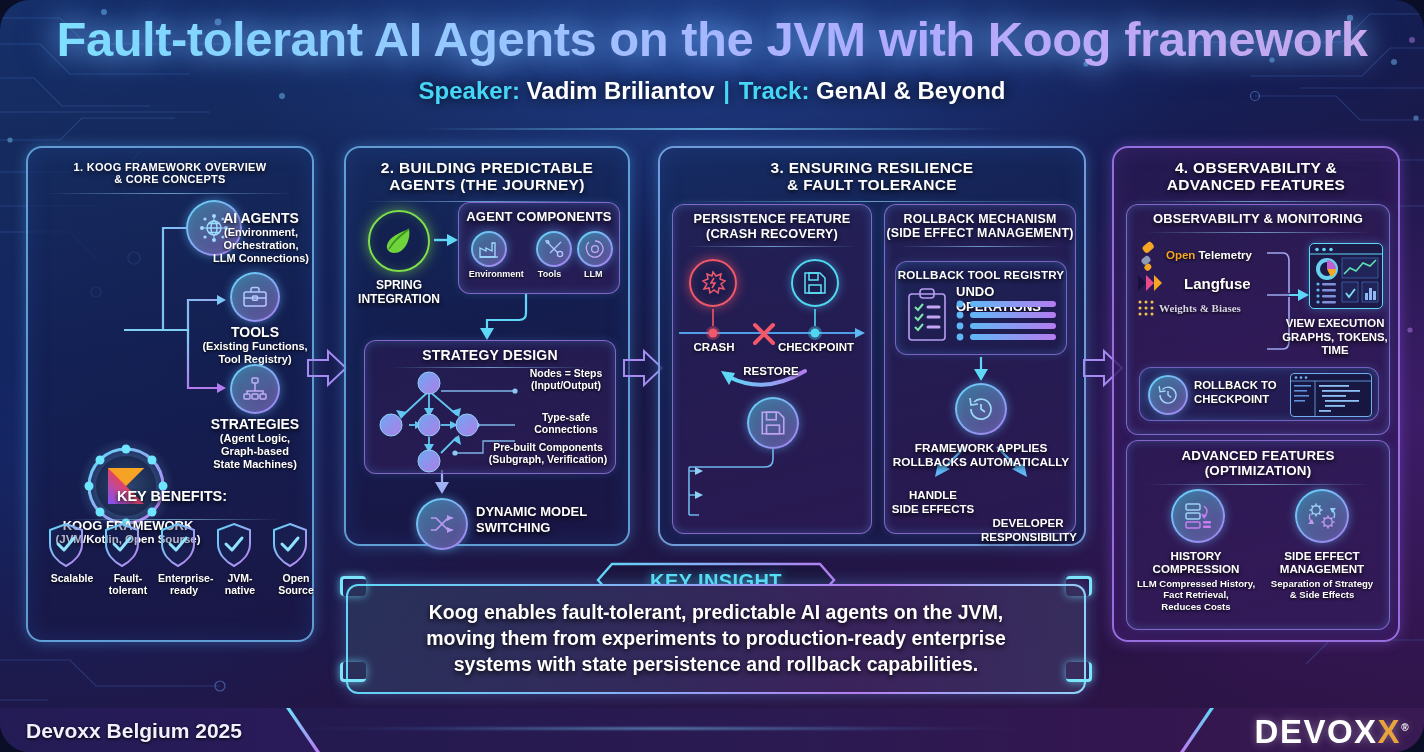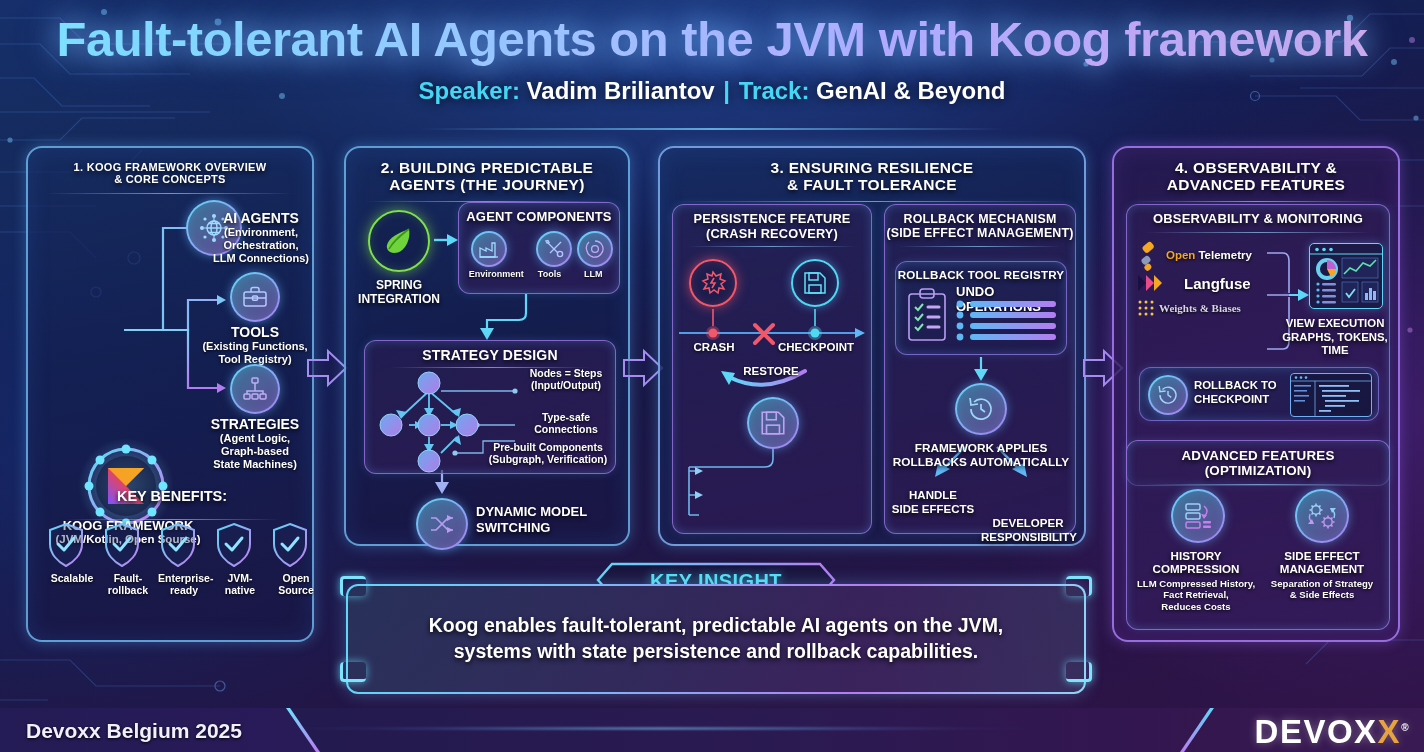--- a/index.html
+++ b/index.html
@@ -11,20 +11,21 @@
     color: #ffffff;
   }
   #stage {
     position: absolute; inset: 0;
     background:
       radial-gradient(ellipse 900px 380px at 50% 6%, rgba(40,80,170,0.55) 0%, rgba(20,40,110,0.15) 55%, rgba(0,0,0,0) 80%),
       radial-gradient(ellipse 700px 500px at 96% 55%, rgba(90,35,140,0.5) 0%, rgba(40,15,80,0.1) 60%, rgba(0,0,0,0) 85%),
       radial-gradient(ellipse 600px 420px at 4% 60%, rgba(20,50,130,0.45) 0%, rgba(0,0,0,0) 75%),
       linear-gradient(165deg, #16306b 0%, #152a5c 16%, #141f52 34%, #1a1846 52%, #221646 70%, #2b1445 85%, #32154a 100%);
     overflow: hidden;
+    border-radius: 30px;
   }
   
   .circuit { position: absolute; inset: 0; opacity: .55; pointer-events:none; }
 
   
   .header { position: absolute; left: 0; top: 6px; width: 1424px; text-align: center; }
   .title {
     font-size: 49px; font-weight: 800; letter-spacing: -0.5px; line-height: 1.05;
     background: linear-gradient(90deg,#7ee9ff 0%,#8fd8ff 18%,#a9c4ff 40%,#bdaaff 62%,#cfa6f5 80%,#d7a8e8 100%);
     -webkit-background-clip: text; background-clip: text; color: transparent;
@@ -376,21 +377,21 @@
           <path d="M12,22 L18,28 L28,16" fill="none" stroke="#8fe3ff" stroke-width="3" stroke-linecap="round" stroke-linejoin="round"></path>
         </svg>
         <div class="cap" style="white-space:pre-line;">Scalable</div>
       </div>
       <div class="shield-item">
         <svg width="40" height="46" viewBox="0 0 40 46">
           <path d="M20,2 L36,8 V22 C36,32 28,40 20,44 C12,40 4,32 4,22 V8 Z" fill="rgba(30,40,95,.35)" stroke="url(#sh1)" stroke-width="2"></path>
           <path d="M12,22 L18,28 L28,16" fill="none" stroke="#8fe3ff" stroke-width="3" stroke-linecap="round" stroke-linejoin="round"></path>
         </svg>
         <div class="cap" style="white-space:pre-line;">Fault-
-rollback</div>
+tolerant</div>
       </div>
       <div class="shield-item">
         <svg width="40" height="46" viewBox="0 0 40 46">
           <path d="M20,2 L36,8 V22 C36,32 28,40 20,44 C12,40 4,32 4,22 V8 Z" fill="rgba(30,40,95,.35)" stroke="url(#sh1)" stroke-width="2"></path>
           <path d="M12,22 L18,28 L28,16" fill="none" stroke="#8fe3ff" stroke-width="3" stroke-linecap="round" stroke-linejoin="round"></path>
         </svg>
         <div class="cap" style="white-space:pre-line;">Enterprise-
 ready</div>
       </div>
       <div class="shield-item">
@@ -701,21 +702,21 @@
     <path d="M2,14 H22 V5 L40,22 L22,39 V30 H2 Z" fill="rgba(30,26,80,.55)" stroke="#a58cf0" stroke-width="2"></path>
   </svg>
 
   <div class="panel p4" style="left:1112px; top:146px; width:288px; height:496px;">
     <div class="panel-title" style="font-size:15.5px; padding:11px 10px 0;">
       <div>4. OBSERVABILITY &amp;</div>
       <div>ADVANCED FEATURES</div>
     </div>
     <div class="title-rule" style="width:248px;"></div>
 
-    <div class="card violet" style="left:12px; top:56px; width:264px; height:282px;">
+    <div class="card violet" style="left:12px; top:56px; width:264px; height:231px;">
       <div class="card-title" style="font-size:13px; padding-top:7px;">OBSERVABILITY &amp; MONITORING</div>
       <div class="title-rule" style="width:226px; margin-top:5px;"></div>
 
       <div style="position:absolute; left:10px; top:38px; width:132px;">
         <div style="display:flex; align-items:center; gap:3px; margin-bottom:7px;">
           <svg width="26" height="24" viewBox="0 0 26 24">
             <g transform="rotate(-40 13 12)">
               <rect x="11" y="1" width="11" height="8" rx="3" fill="#f5a623"></rect>
               <rect x="2" y="10" width="9" height="7" rx="3" fill="#8b9bb8"></rect>
               <rect x="0" y="17" width="7" height="6" rx="2.5" fill="#f5a623"></rect>
@@ -907,20 +908,21 @@
           <stop offset="0%" stop-color="#5fd8f7"></stop>
             <stop offset="100%" stop-color="#b47cf0"></stop>
         </linearGradient>
       </defs>
       <path d="M16,34 L2,18 L16,2 H224 L238,18 L224,34 Z" fill="rgba(26,20,60,.9)" stroke="url(#badgeg)" stroke-width="2.4"></path>
     </svg>
     <div class="ki-badge">KEY INSIGHT</div>
     <div class="ki-box">
       <div class="ki-text">
         <div>Koog enables fault-tolerant, predictable AI agents on the JVM,</div>
+        <div>moving them from experiments to production-ready enterprise</div>
         <div>systems with state persistence and rollback capabilities.</div>
       </div>
     </div>
     <div class="corner" style="left:-6px; top:14px; border-right:none; border-bottom:none;"></div>
     <div class="corner" style="left:720px; top:14px; border-left:none; border-bottom:none;"></div>
     <div class="corner" style="left:-6px; top:100px; border-right:none; border-top:none;"></div>
     <div class="corner" style="left:720px; top:100px; border-left:none; border-top:none;"></div>
   </div>
 
   <div class="footer">

